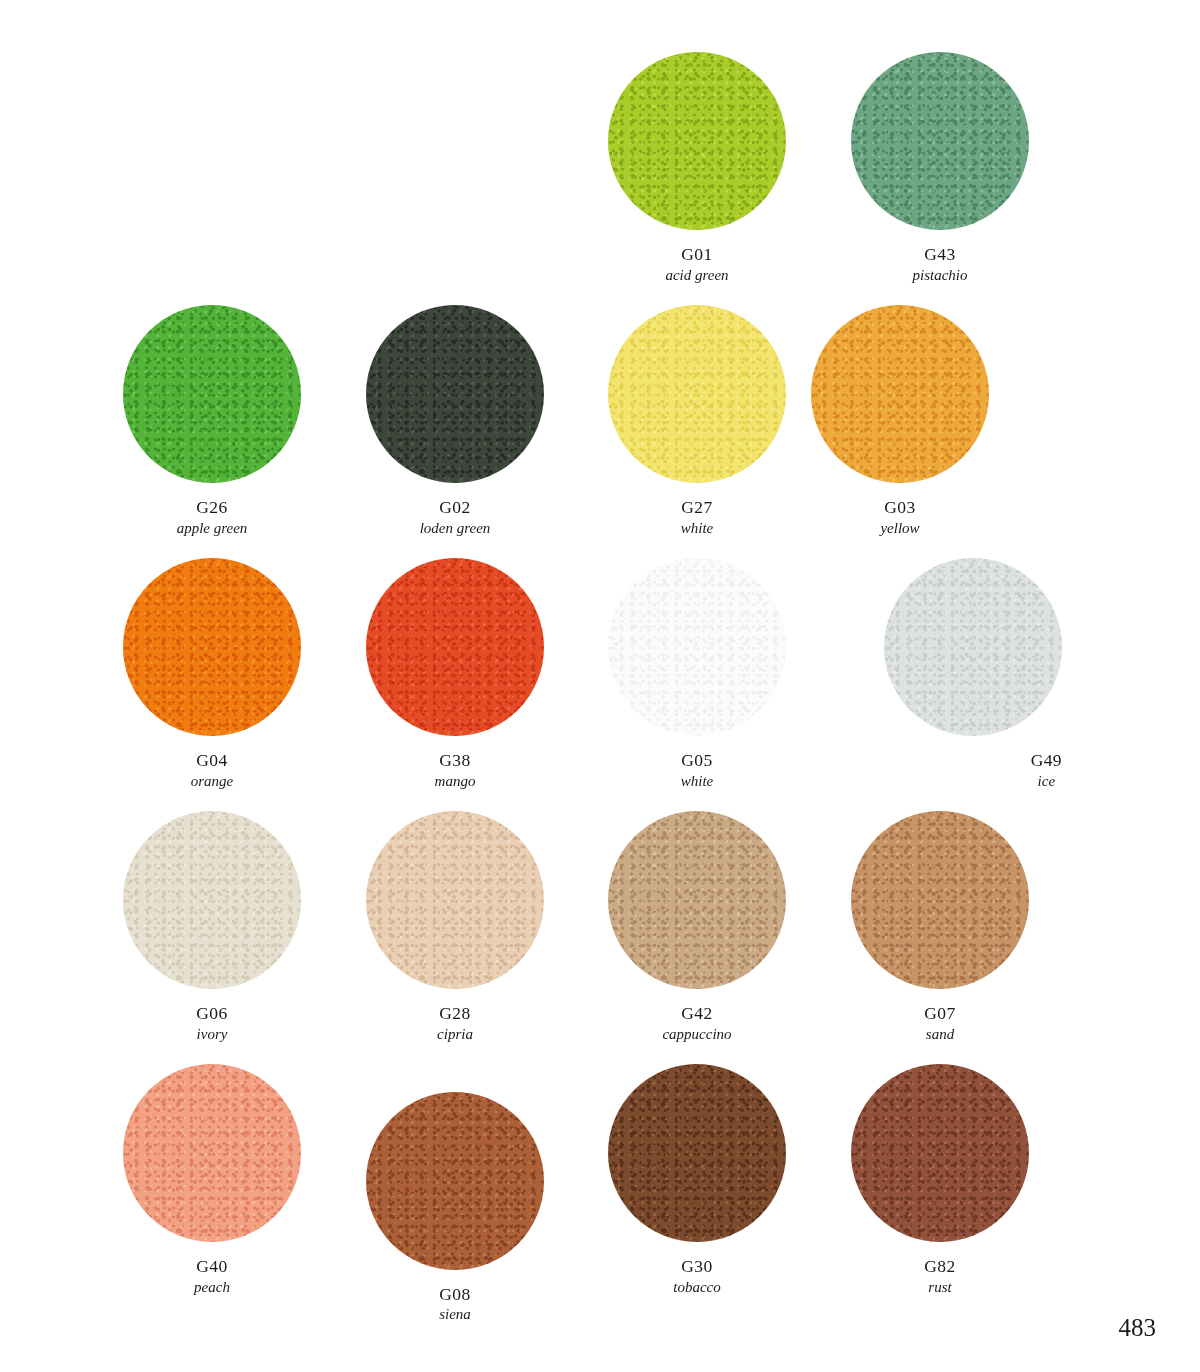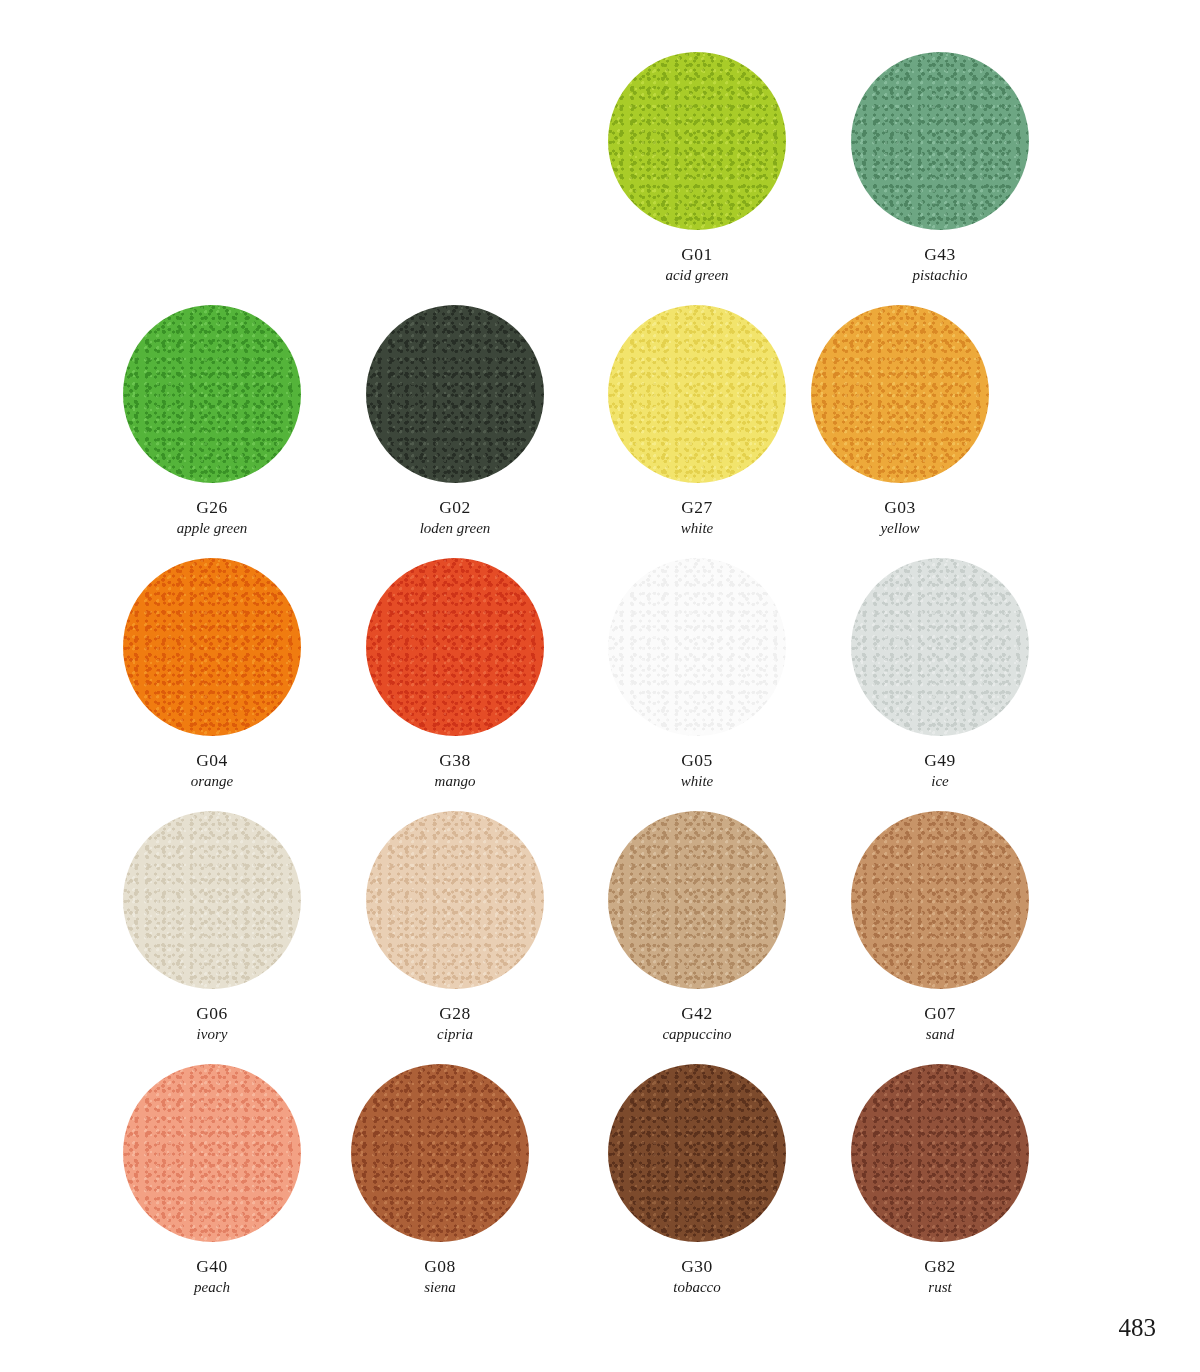--- a/index.html
+++ b/index.html
@@ -140,21 +140,21 @@
         <div class="cell" style="left: 575px;">
           <div class="swatch" style="background: rgb(251, 251, 251);">
             <div class="grain" style="background-image: radial-gradient(circle at 20% 22%, rgb(226, 226, 226) 0px, rgb(226, 226, 226) 1.6px, transparent 1.9px), radial-gradient(circle at 62% 48%, rgb(226, 226, 226) 0px, rgb(226, 226, 226) 1.9px, transparent 2.2px), radial-gradient(circle at 85% 78%, rgb(226, 226, 226) 0px, rgb(226, 226, 226) 1.4px, transparent 1.7px), radial-gradient(circle at 38% 80%, rgb(226, 226, 226) 0px, rgb(226, 226, 226) 1.7px, transparent 2px); background-size: 11px 11px, 14px 14px, 9px 9px, 16px 16px; background-position: 0px 0px, 4px 6px, 7px 2px, 2px 9px;"></div>
             <div class="grain2" style="background-image: radial-gradient(circle at 48% 32%, rgb(255, 255, 255) 0px, rgb(255, 255, 255) 1.5px, transparent 1.8px), radial-gradient(circle at 12% 70%, rgb(255, 255, 255) 0px, rgb(255, 255, 255) 1.2px, transparent 1.5px); background-size: 12px 12px, 17px 17px; background-position: 5px 3px, 9px 8px;"></div>
           </div>
           <div class="caption">
             <div class="code">G05</div>
             <div class="name">white</div>
           </div>
         </div>
-        <div class="cell" style="left: 818px;">
+        <div class="cell" style="left: 818px; align-items: flex-end;">
           <div class="swatch" style="background: rgb(221, 226, 224);">
             <div class="grain" style="background-image: radial-gradient(circle at 20% 22%, rgb(194, 202, 200) 0px, rgb(194, 202, 200) 1.6px, transparent 1.9px), radial-gradient(circle at 62% 48%, rgb(194, 202, 200) 0px, rgb(194, 202, 200) 1.9px, transparent 2.2px), radial-gradient(circle at 85% 78%, rgb(194, 202, 200) 0px, rgb(194, 202, 200) 1.4px, transparent 1.7px), radial-gradient(circle at 38% 80%, rgb(194, 202, 200) 0px, rgb(194, 202, 200) 1.7px, transparent 2px); background-size: 11px 11px, 14px 14px, 9px 9px, 16px 16px; background-position: 0px 0px, 4px 6px, 7px 2px, 2px 9px;"></div>
             <div class="grain2" style="background-image: radial-gradient(circle at 48% 32%, rgb(240, 244, 242) 0px, rgb(240, 244, 242) 1.5px, transparent 1.8px), radial-gradient(circle at 12% 70%, rgb(240, 244, 242) 0px, rgb(240, 244, 242) 1.2px, transparent 1.5px); background-size: 12px 12px, 17px 17px; background-position: 5px 3px, 9px 8px;"></div>
           </div>
           <div class="caption">
             <div class="code">G49</div>
             <div class="name">ice</div>
           </div>
         </div>
       </div>
@@ -204,21 +204,21 @@
         <div class="cell" style="left: 90px;">
           <div class="swatch" style="background: rgb(243, 161, 132);">
             <div class="grain" style="background-image: radial-gradient(circle at 20% 22%, rgb(216, 130, 101) 0px, rgb(216, 130, 101) 1.6px, transparent 1.9px), radial-gradient(circle at 62% 48%, rgb(216, 130, 101) 0px, rgb(216, 130, 101) 1.9px, transparent 2.2px), radial-gradient(circle at 85% 78%, rgb(216, 130, 101) 0px, rgb(216, 130, 101) 1.4px, transparent 1.7px), radial-gradient(circle at 38% 80%, rgb(216, 130, 101) 0px, rgb(216, 130, 101) 1.7px, transparent 2px); background-size: 11px 11px, 14px 14px, 9px 9px, 16px 16px; background-position: 0px 0px, 4px 6px, 7px 2px, 2px 9px;"></div>
             <div class="grain2" style="background-image: radial-gradient(circle at 48% 32%, rgb(251, 188, 164) 0px, rgb(251, 188, 164) 1.5px, transparent 1.8px), radial-gradient(circle at 12% 70%, rgb(251, 188, 164) 0px, rgb(251, 188, 164) 1.2px, transparent 1.5px); background-size: 12px 12px, 17px 17px; background-position: 5px 3px, 9px 8px;"></div>
           </div>
           <div class="caption">
             <div class="code">G40</div>
             <div class="name">peach</div>
           </div>
         </div>
-        <div class="cell" style="left: 318px;">
+        <div class="cell" style="left: 333px; justify-content: flex-end;">
           <div class="swatch" style="background: rgb(172, 96, 56);">
             <div class="grain" style="background-image: radial-gradient(circle at 20% 22%, rgb(140, 71, 34) 0px, rgb(140, 71, 34) 1.6px, transparent 1.9px), radial-gradient(circle at 62% 48%, rgb(140, 71, 34) 0px, rgb(140, 71, 34) 1.9px, transparent 2.2px), radial-gradient(circle at 85% 78%, rgb(140, 71, 34) 0px, rgb(140, 71, 34) 1.4px, transparent 1.7px), radial-gradient(circle at 38% 80%, rgb(140, 71, 34) 0px, rgb(140, 71, 34) 1.7px, transparent 2px); background-size: 11px 11px, 14px 14px, 9px 9px, 16px 16px; background-position: 0px 0px, 4px 6px, 7px 2px, 2px 9px;"></div>
             <div class="grain2" style="background-image: radial-gradient(circle at 48% 32%, rgb(196, 124, 84) 0px, rgb(196, 124, 84) 1.5px, transparent 1.8px), radial-gradient(circle at 12% 70%, rgb(196, 124, 84) 0px, rgb(196, 124, 84) 1.2px, transparent 1.5px); background-size: 12px 12px, 17px 17px; background-position: 5px 3px, 9px 8px;"></div>
           </div>
           <div class="caption">
             <div class="code">G08</div>
             <div class="name">siena</div>
           </div>
         </div>
         <div class="cell" style="left: 575px;">

